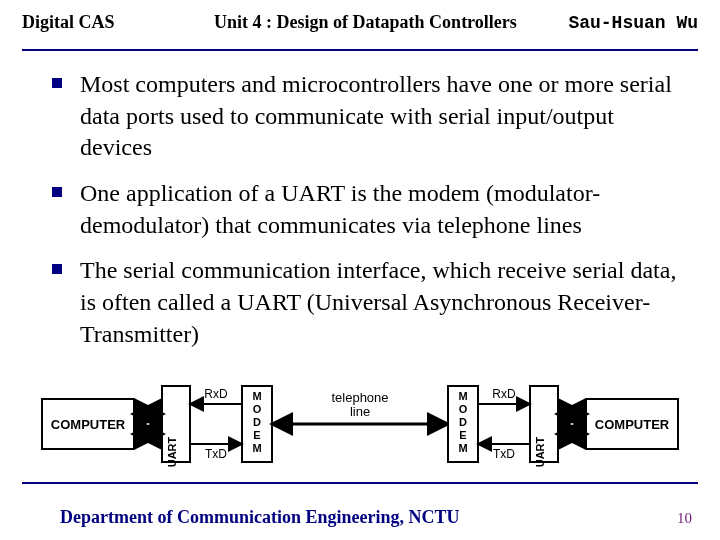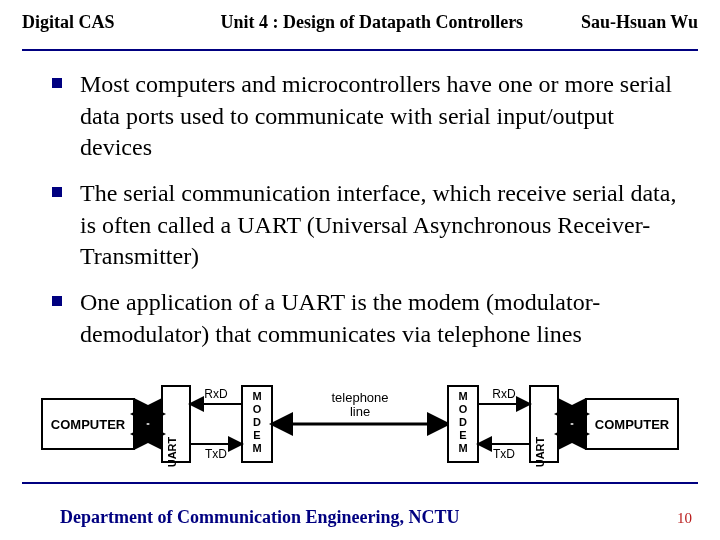--- a/index.html
+++ b/index.html
@@ -16,21 +16,21 @@
   .header {
     display: flex;
     justify-content: space-between;
     align-items: baseline;
     padding: 12px 22px 16px 22px;
     font-weight: bold;
     font-size: 18px;
   }
   .header-left { flex: 0 0 auto; }
   .header-center { flex: 1 1 auto; text-align: center; margin-left: 48px; }
-  .header-right { flex: 0 0 auto; }
+  .header-right { flex: 0 0 auto; font-family: Liberation Mono, monospace; }
   .hr-top {
     margin: 0 22px 0 22px;
     border: none;
     border-top: 2px solid #000080;
   }
   .bullets {
     padding: 18px 32px 0 52px;
   }
   .bullet-item {
     display: flex;
@@ -71,45 +71,45 @@
     padding: 0 28px 0 60px;
     text-align: right;
   }
   .footer-dept {
     font-weight: bold;
     font-size: 18px;
     color: #000080;
   }
   .footer-num {
     font-size: 15px;
-    color: #b91c1c;
+    color: #701a75;
   }
 </style>
 </head>
 <body>
 
 <div class="header">
   <span class="header-left">Digital CAS</span>
   <span class="header-center">Unit 4 : Design of Datapath Controllers</span>
   <span class="header-right">Sau-Hsuan Wu</span>
 </div>
 <hr class="hr-top">
 
 <div class="bullets">
   <div class="bullet-item">
     <div class="bullet-mark"></div>
     <div class="bullet-text">Most computers and microcontrollers have one or more serial data ports used to communicate with serial input/output devices</div>
   </div>
   <div class="bullet-item">
     <div class="bullet-mark"></div>
-    <div class="bullet-text">The serial communication interface, which receive serial data, is often called a UART (Universal Asynchronous Receiver-Transmitter)</div>
+    <div class="bullet-text">One application of a UART is the modem (modulator-demodulator) that communicates via telephone lines</div>
   </div>
   <div class="bullet-item">
     <div class="bullet-mark"></div>
-    <div class="bullet-text">One application of a UART is the modem (modulator-demodulator) that communicates via telephone lines</div>
+    <div class="bullet-text">The serial communication interface, which receive serial data, is often called a UART (Universal Asynchronous Receiver-Transmitter)</div>
   </div>
 </div>
 
 <div class="diagram">
   <svg width="640" height="120" viewBox="0 0 640 120" font-family="Arial,Helvetica,sans-serif">
     <defs>
       <marker id="arR" markerWidth="8" markerHeight="8" refX="7" refY="4" orient="auto">
         <path d="M0,0 L8,4 L0,8 z" fill="#000"></path>
       </marker>
       <marker id="arL" markerWidth="8" markerHeight="8" refX="1" refY="4" orient="auto">

